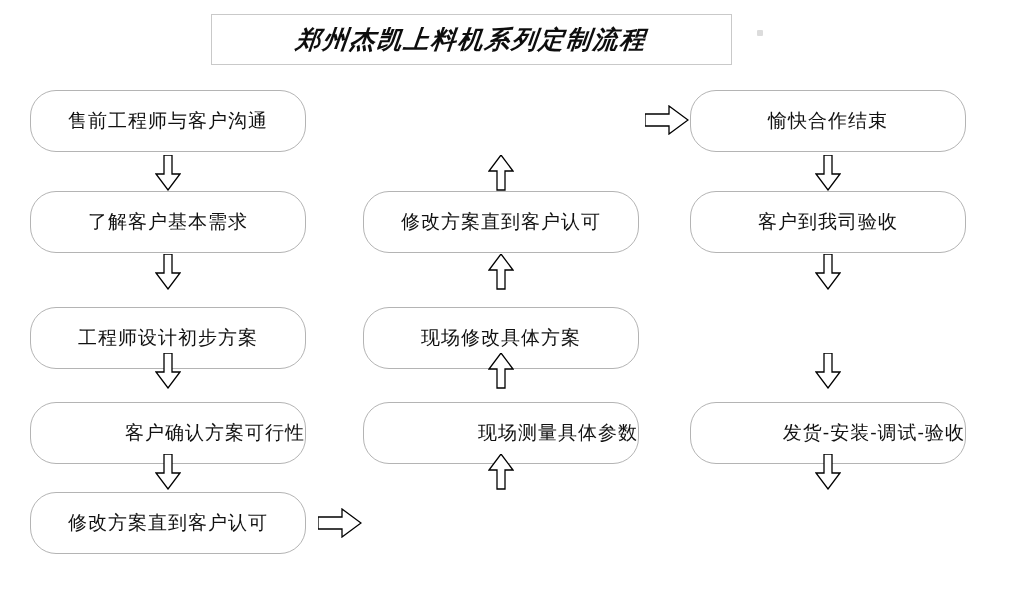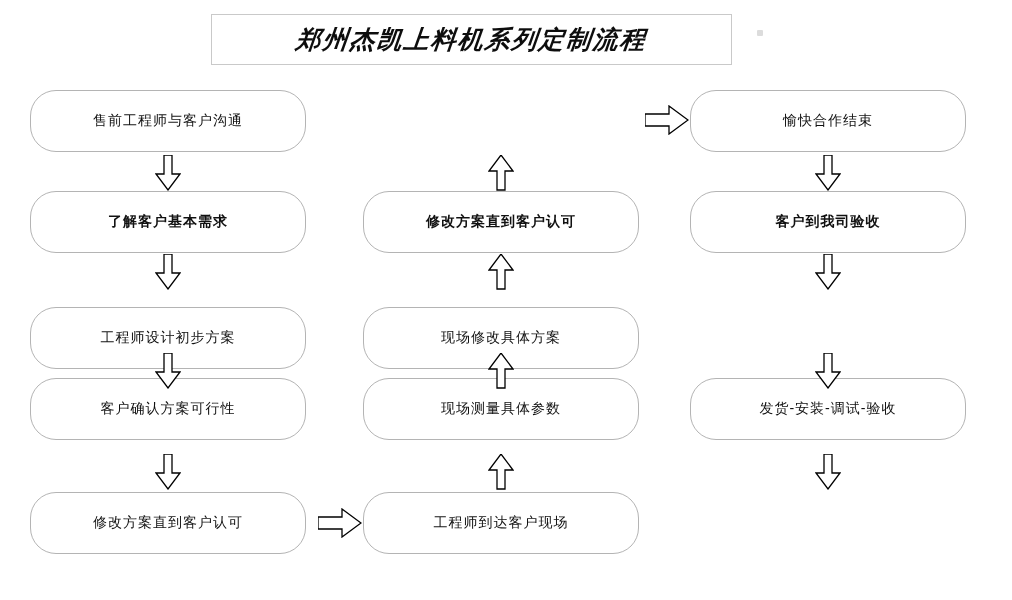--- a/index.html
+++ b/index.html
@@ -62,33 +62,33 @@
     border: 1px solid #b4b4b4;
     border-radius: 26px;
     box-sizing: border-box;
     background: #ffffff;
     display: flex;
     align-items: center;
     justify-content: center;
   }
   .node-label {
     font-family: "DejaVu Serif", "Liberation Serif", serif;
-    font-size: 14px;
+    font-size: 19px;
     color: #111111;
     white-space: nowrap;
     letter-spacing: 1px;
   }
   .node.col-left   { left: 30px;  width: 276px; }
   .node.col-mid    { left: 363px; width: 276px; }
   .node.col-right  { left: 690px; width: 276px; }
 
   .row-1 { top: 90px; }
-  .row-2 { top: 191px; font-weight: bold; }
+  .row-2 { top: 191px; }
   .row-3 { top: 290px; margin-top: 17px; }
-  .row-4 { top: 378px; }
+  .row-4 { top: 402px; justify-content: flex-end; }
   .row-5 { top: 492px; }
 
   
   .v-arrow {
     position: absolute;
     width: 26px;
     height: 36px;
   }
   .v-arrow svg { display: block; }
 
@@ -160,23 +160,20 @@
 
   <div class="node col-mid row-2">
     <span class="node-label">修改方案直到客户认可</span>
   </div>
   <div class="node col-mid row-3">
     <span class="node-label">现场修改具体方案</span>
   </div>
   <div class="node col-mid row-4">
     <span class="node-label">现场测量具体参数</span>
   </div>
-  <div class="node col-mid row-5">
-    <span class="node-label">工程师到达客户现场</span>
-  </div>
 
   <div class="v-arrow va-mid vrow-12">
     <svg width="26" height="36" viewBox="0 0 26 36">
       <polygon points="13,0 25,16 17,16 17,35 9,35 9,16 1,16" fill="#ffffff" stroke="#000000" stroke-width="1.3" stroke-linejoin="miter"></polygon>
     </svg>
   </div>
   <div class="v-arrow va-mid vrow-23">
     <svg width="26" height="36" viewBox="0 0 26 36">
       <polygon points="13,0 25,16 17,16 17,35 9,35 9,16 1,16" fill="#ffffff" stroke="#000000" stroke-width="1.3" stroke-linejoin="miter"></polygon>
     </svg>

